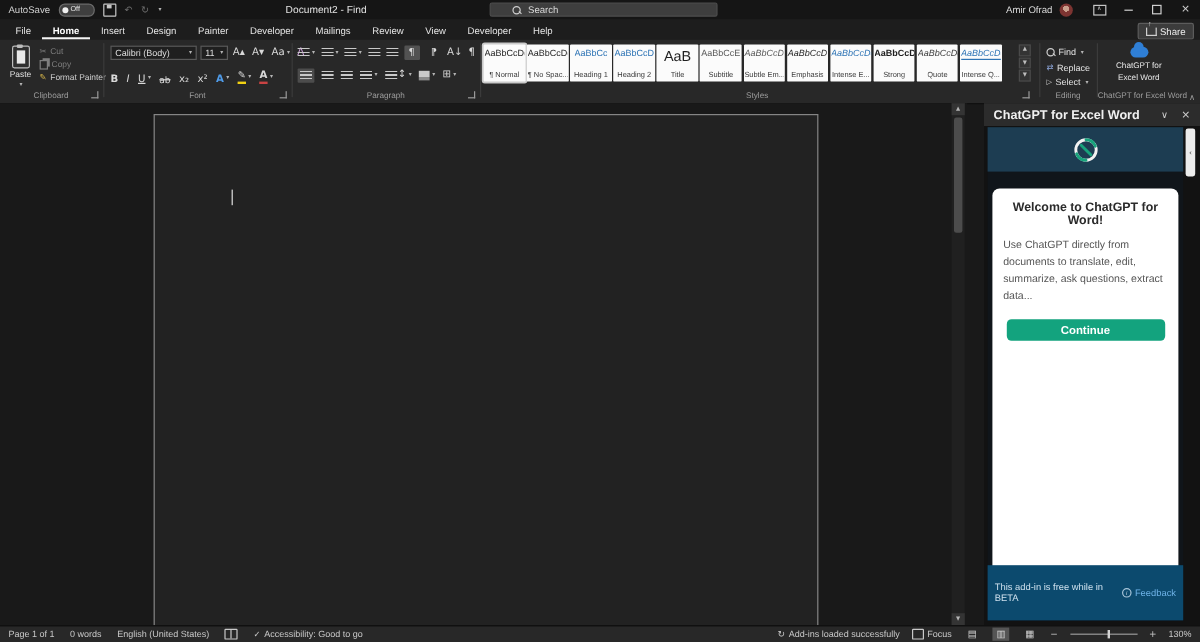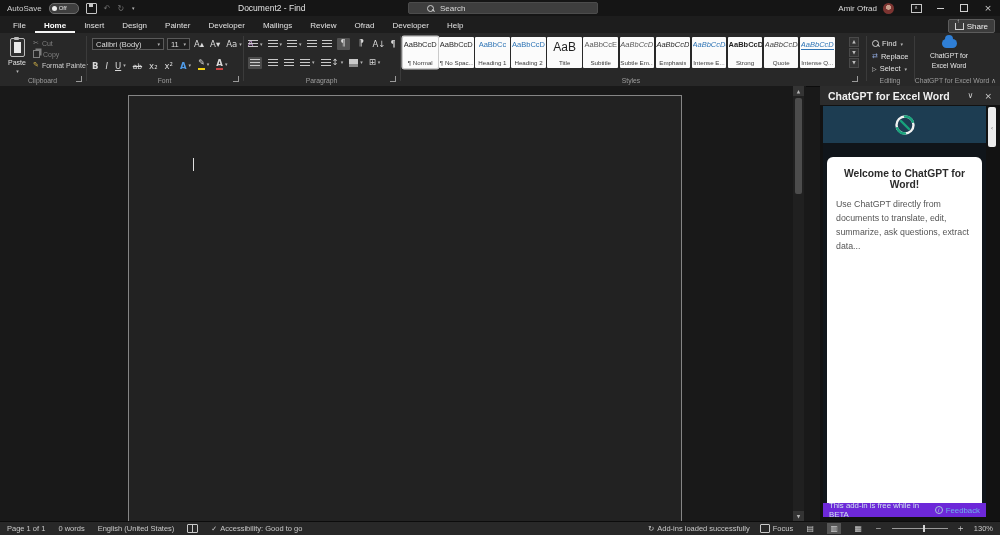--- a/index.html
+++ b/index.html
@@ -143,22 +143,22 @@
   .vblue{margin:5px 4px 0;height:24px;background:repeating-linear-gradient(180deg,#a9c6e6 0 2px,#f2f7fd 2px 4.6px);}
   .vgray{margin:4px 4px 0;height:40px;background:repeating-linear-gradient(180deg,#bcbcbc 0 1.4px,transparent 1.4px 4.6px);}
   .vplay{position:absolute;left:44px;top:28px;width:30px;height:30px;border-radius:50%;background:#17a37c;
       display:flex;align-items:center;justify-content:center;cursor:pointer;}
   .vplay::after{content:"";border-left:10px solid #fff;border-top:6px solid transparent;border-bottom:6px solid transparent;margin-left:3px;}
   .vmock{position:absolute;right:3px;top:3px;width:29px;height:80px;background:#eef1f5;border:1px solid #d9dee4;box-sizing:border-box;}
   .vmhead{height:7px;background:#2e3944;}
   .vmlines{margin:3px 2px 0;height:46px;background:repeating-linear-gradient(180deg,#a9b2bc 0 1.2px,transparent 1.2px 3.4px);}
   .vtime{position:absolute;right:0;bottom:9px;background:#24405c;color:#fff;font-size:7.8px;font-weight:bold;border-radius:2px;padding:1px 3px;}
   .vgreenbtn{position:absolute;right:1px;bottom:1px;width:15px;height:5px;background:#17a37c;border-radius:1px;}
-  .beta{position:absolute;left:0;right:0;bottom:0;height:14px;background:#6d28d9;display:flex;align-items:center;gap:3px;
-      font-size:7.8px;color:#cfe1ee;padding:0 6px;}
+  .beta{position:absolute;left:0;right:0;bottom:0;height:14px;background:#0c4a6e;display:flex;align-items:center;gap:3px;
+      font-size:7.8px;color:#cfe1ee;padding:16px 6px;}
   .binfo{width:6px;height:6px;border:1px solid #a9c6da;border-radius:50%;display:inline-flex;align-items:center;justify-content:center;
       font-size:4.5px;color:#cfe1ee;font-style:italic;flex:0 0 auto;}
   .feedback{margin-left:auto;color:#6fb3e8;cursor:pointer;}
   .pscroll{position:absolute;left:168px;top:21px;width:8px;height:40px;background:#ececec;border-radius:2px;
       display:flex;align-items:center;justify-content:center;font-size:6px;color:#444;}
 
   
   .statusbar{position:absolute;left:0;right:0;bottom:0;height:14px;background:#282828;border-top:1px solid #0c0c0c;
       display:flex;align-items:center;font-size:7.5px;color:#c9c9c9;padding:0 7px;gap:13px;z-index:5;box-sizing:border-box;}
   .sb-item{display:flex;align-items:center;gap:3px;white-space:nowrap;}
@@ -211,21 +211,21 @@
 
   <div class="tabsrow">
       <div class="tab">File</div>
       <div class="tab active">Home</div>
       <div class="tab">Insert</div>
       <div class="tab">Design</div>
       <div class="tab">Painter</div>
       <div class="tab">Developer</div>
       <div class="tab">Mailings</div>
       <div class="tab">Review</div>
-      <div class="tab">Ofrad</div>
+      <div class="tab">View</div>
       <div class="tab">Developer</div>
       <div class="tab">Help</div>
     </div>
   <div class="share-btn">
     <span class="share-ico"></span>
     <span>Share</span>
   </div>
 
   <div class="ribbon">
 
@@ -485,20 +485,21 @@
             <circle cx="13" cy="13" r="8.5" stroke="#f2f2f2"></circle>
             <path d="M13 4.5 A8.5 8.5 0 0 1 20.8 9.8" stroke="#18a37c"></path>
             <path d="M5.2 16.2 A8.5 8.5 0 0 0 13 21.5" stroke="#18a37c"></path>
             <path d="M9 9 L17 17" stroke="#18a37c"></path>
           </g>
         </svg>
       </div>
       <div class="sheet">
         <div class="wtitle">Welcome to ChatGPT for Word!</div>
         <div class="wbody">Use ChatGPT directly from documents to translate, edit, summarize, ask questions, extract data...</div>
+        <div class="continue">Continue</div>
       </div>
       <div class="beta">
         <span>This add-in is free while in BETA</span>
         <span class="binfo">i</span>
         <span class="feedback">Feedback</span>
       </div>
     </div>
     <div class="pscroll ico">‹</div>
   </div>
 

